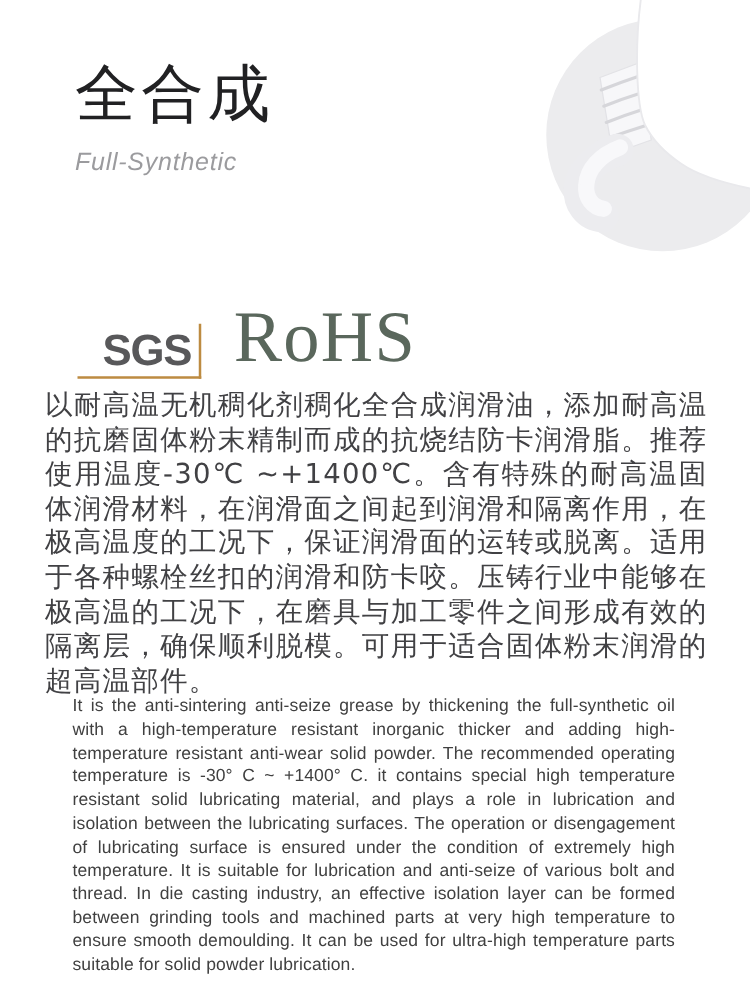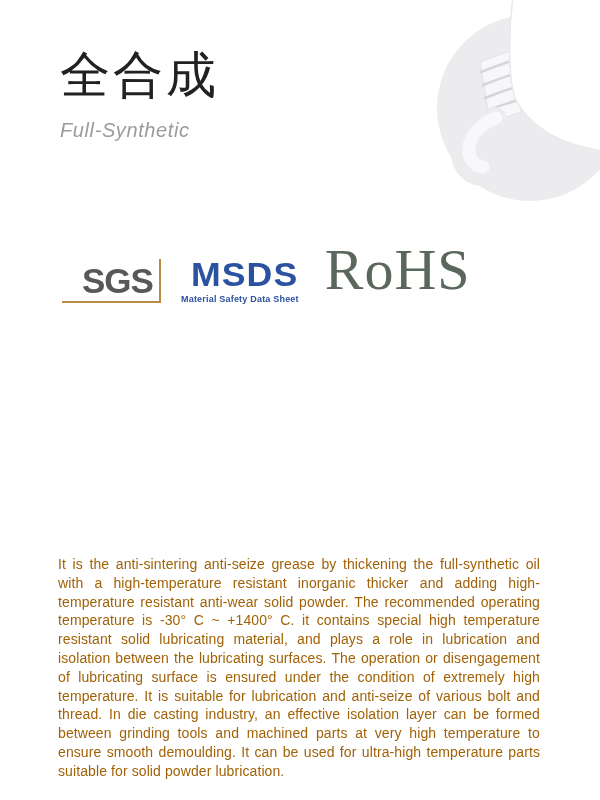--- a/index.html
+++ b/index.html
@@ -38,21 +38,21 @@
   .rohs{margin-left:26px;font-family:"Liberation Serif",serif;font-size:58px;
     color:#5A675C;line-height:1;margin-bottom:5px;letter-spacing:1px;}
   
   .desc-cn{
     position:absolute;left:36px;top:311px;width:530px;
     font-family:"DejaVu Sans",sans-serif;font-size:22px;line-height:27.6px;
     color:#414144;text-align:justify;letter-spacing:1px;margin:0;
   }
   .desc-en{
     position:absolute;left:58px;top:555px;width:482px;
-    font-size:14px;line-height:18.8px;color:#a16207;text-align:justify;
+    font-size:14px;line-height:18.8px;color:#404040;text-align:justify;
     letter-spacing:0.1px;margin:0;
   }
 </style>
 </head>
 <body>
 
 <div class="page">
 
   <div class="photo">
     <svg width="180" height="220" viewBox="0 0 180 220" xmlns="http://www.w3.org/2000/svg">
@@ -80,25 +80,22 @@
     <div class="subtitle">
       <div>Full-Synthetic</div>
     </div>
   </div>
 
   <div class="certs">
     <div class="sgs">
       <div class="sgs-line"></div>
       <div class="sgs-text">SGS</div>
     </div>
-    <div class="msds">
-      <div class="msds-text">MSDS</div>
-      <div class="msds-sub">Material Safety Data Sheet</div>
-    </div>
     <div class="rohs">
       <span>RoHS</span>
     </div>
   </div>
 
+  <p class="desc-cn">以耐高温无机稠化剂稠化全合成润滑油，添加耐高温的抗磨固体粉末精制而成的抗烧结防卡润滑脂。推荐使用温度-30℃ ~+1400℃。含有特殊的耐高温固体润滑材料，在润滑面之间起到润滑和隔离作用，在极高温度的工况下，保证润滑面的运转或脱离。适用于各种螺栓丝扣的润滑和防卡咬。压铸行业中能够在极高温的工况下，在磨具与加工零件之间形成有效的隔离层，确保顺利脱模。可用于适合固体粉末润滑的超高温部件。</p>
 
   <p class="desc-en">It is the anti-sintering anti-seize grease by thickening the full-synthetic oil with a high-temperature resistant inorganic thicker and adding high-temperature resistant anti-wear solid powder. The recommended operating temperature is -30° C ~ +1400° C. it contains special high temperature resistant solid lubricating material, and plays a role in lubrication and isolation between the lubricating surfaces. The operation or disengagement of lubricating surface is ensured under the condition of extremely high temperature. It is suitable for lubrication and anti-seize of various bolt and thread. In die casting industry, an effective isolation layer can be formed between grinding tools and machined parts at very high temperature to ensure smooth demoulding. It can be used for ultra-high temperature parts suitable for solid powder lubrication.</p>
 
 </div>
 
 </body></html>

